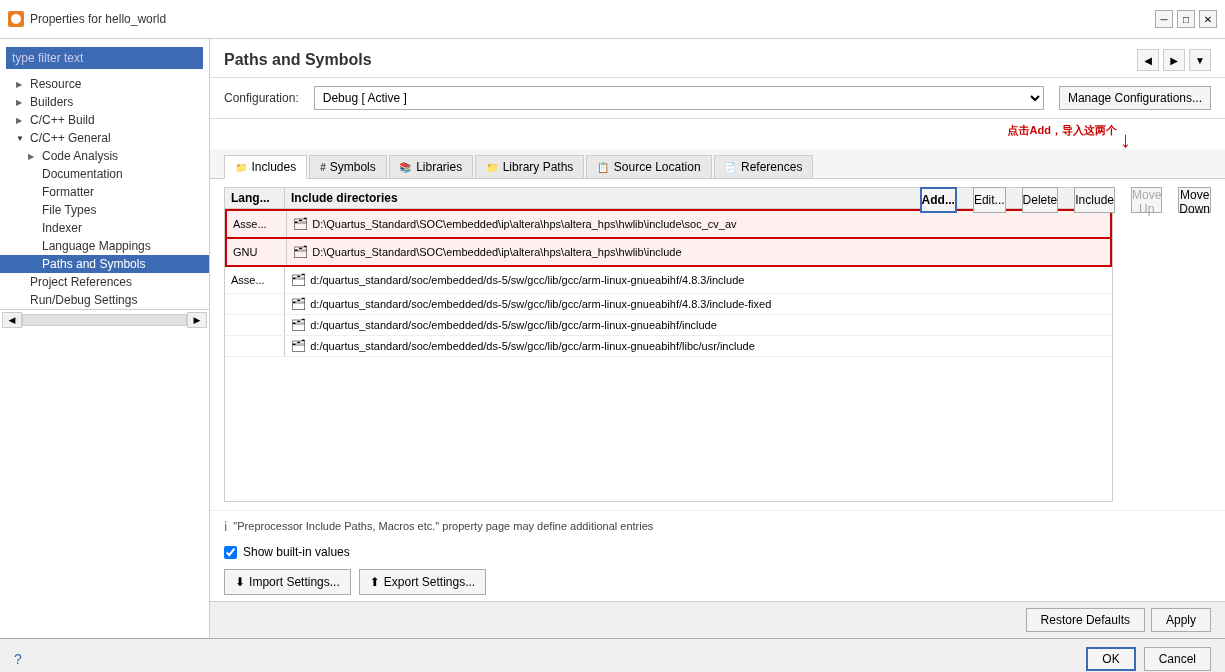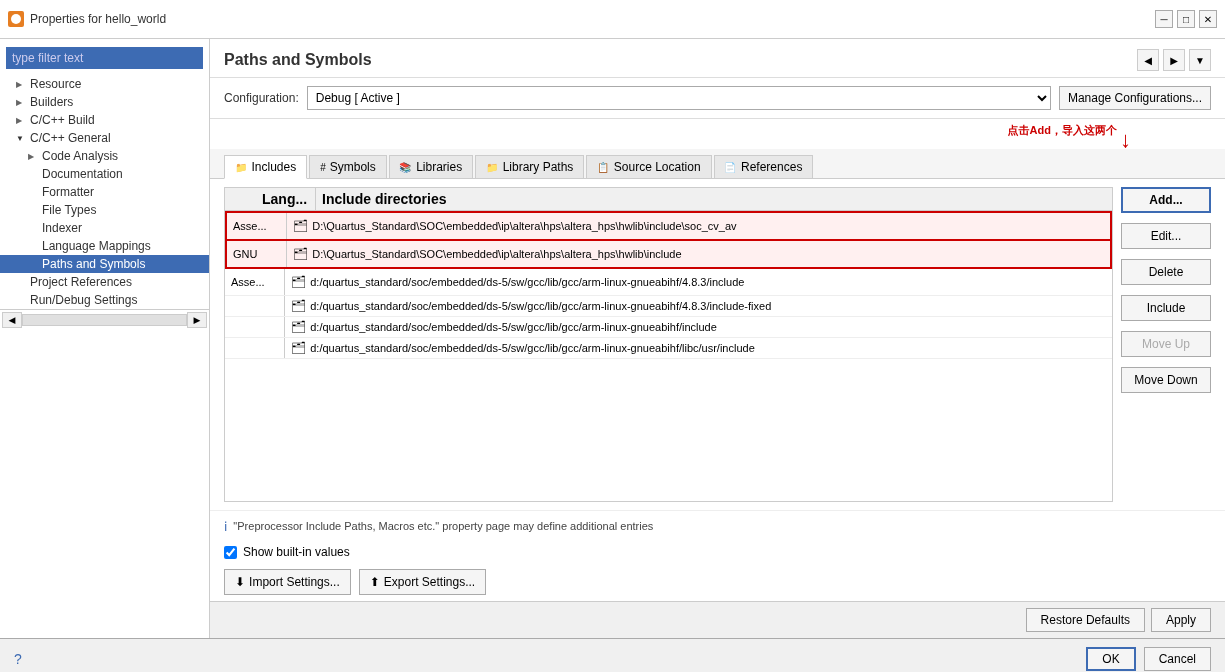--- a/index.html
+++ b/index.html
@@ -90,21 +90,21 @@
     }
     .panel-title { font-size: 16px; font-weight: bold; color: #333; }
     .panel-nav { display: flex; gap: 4px; }
     .nav-btn { background: #f5f5f5; border: 1px solid #ccc; width: 22px; height: 22px; cursor: pointer; display: flex; align-items: center; justify-content: center; font-size: 10px; }
 
     
     .config-row {
       display: flex;
       align-items: center;
       padding: 8px 14px;
-      gap: 8px;
+      gap: 15px;
       border-bottom: 1px solid #ddd;
     }
     .config-label { font-size: 12px; color: #333; }
     .config-dropdown {
       flex: 1;
       height: 24px;
       border: 1px solid #aaa;
       background: #fff;
       padding: 0 4px;
       font-size: 12px;
@@ -158,46 +158,46 @@
       flex: 1;
       border: 1px solid #ccc;
       overflow-y: auto;
       background: #fff;
     }
 
     .table-header {
       display: flex;
       background: #f0f0f0;
       border-bottom: 1px solid #ccc;
-      font-size: 14px;
+      font-size: 12px;
       font-weight: bold;
-      padding-left: 31px;
     }
     .col-lang { width: 60px; padding: 3px 6px; border-right: 1px solid #ccc; flex-shrink: 0; }
     .col-dir { flex: 1; padding: 3px 6px; }
 
     .table-row-item {
       display: flex;
       border-bottom: 1px solid #eee;
       font-size: 11px;
       align-items: stretch;
     }
     .cell-lang { width: 60px; padding: 7px 6px; border-right: 1px solid #ccc; flex-shrink: 0; display: flex; align-items: center; }
     .cell-dir { flex: 1; padding: 3px 6px; display: flex; align-items: center; gap: 4px; overflow: hidden; white-space: nowrap; }
     .cell-dir-text { overflow: hidden; text-overflow: ellipsis; white-space: nowrap; }
 
     .folder-icon { font-size: 12px; flex-shrink: 0; }
 
     
     .side-buttons {
       display: flex;
-      flex-direction: column;
-      gap: 10px;
+      flex-direction: row;
+      gap: 16px;
       width: 90px;
       flex-shrink: 0;
+      justify-content: flex-end;
     }
     .side-btn {
       height: 26px;
       border: 1px solid #aaa;
       background: #f5f5f5;
       cursor: pointer;
       font-size: 12px;
       text-align: center;
     }
     .side-btn:disabled {

